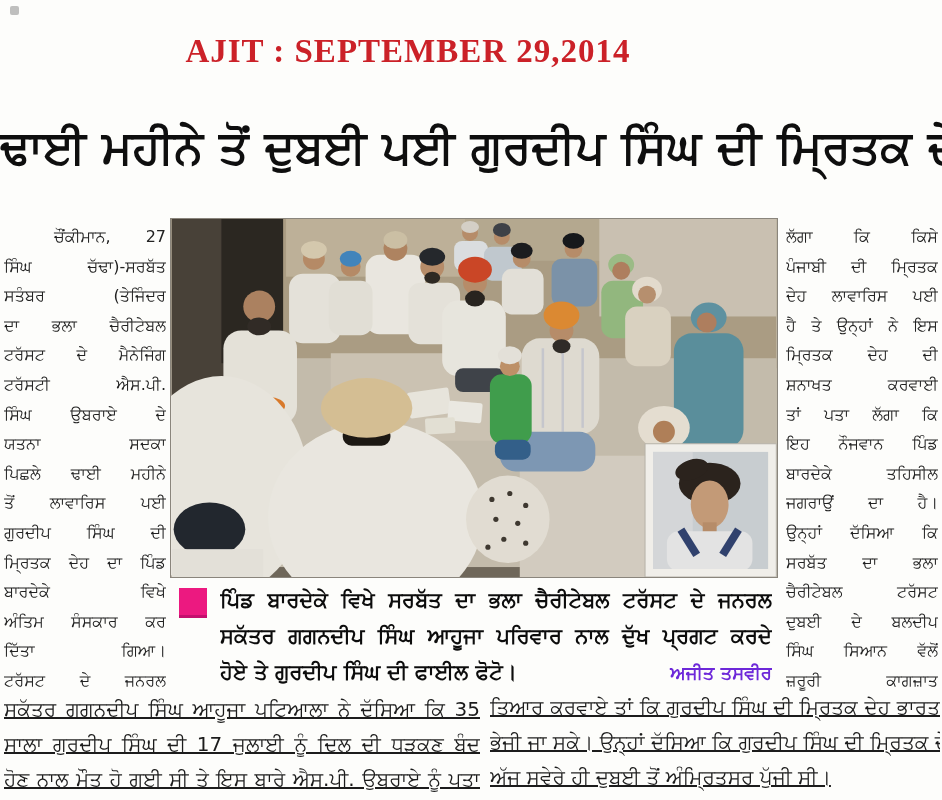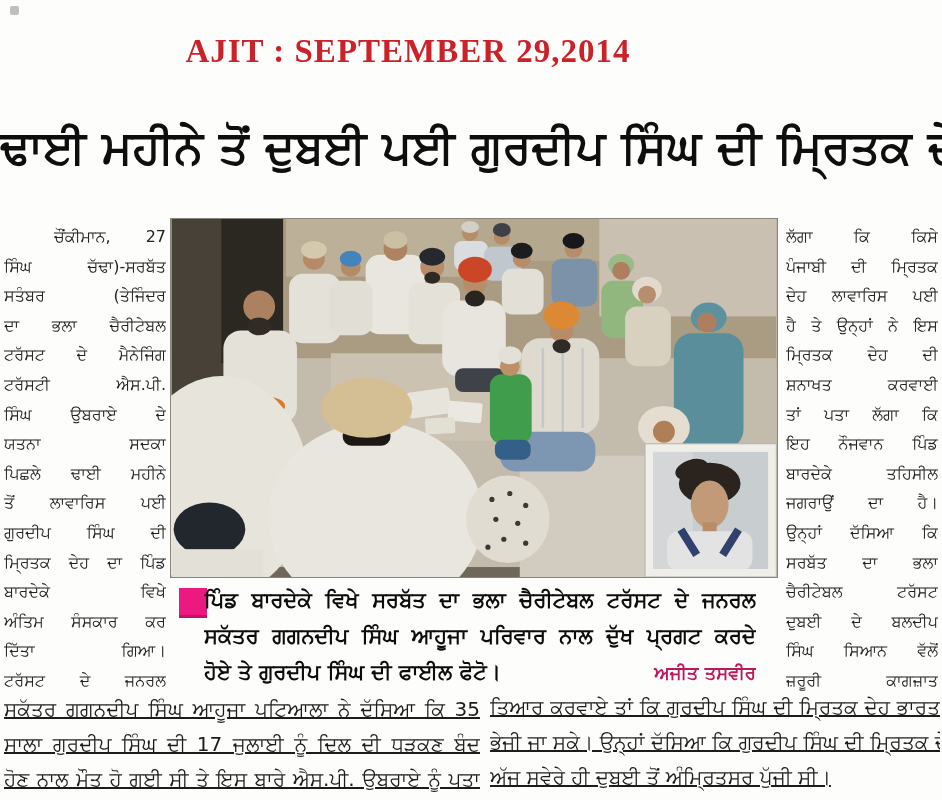--- a/index.html
+++ b/index.html
@@ -36,32 +36,32 @@
     border:1px solid #8a857c; background:#c4bcab;
   }
   #photo svg { display:block; width:100%; height:100%; }
 
   
   .caption-bullet {
     position:absolute; left:179px; top:588px; width:28px; height:27px;
     box-shadow:0 3px 0 0 #c40f6e;
   }
   #caption {
-    position:absolute; left:204px; top:582px; width:552px; height:108px;
+    position:absolute; left:220px; top:582px; width:552px; height:108px;
     font-weight:bold; color:#0c0c0c;
   }
   #caption .ln {
     height:36px; line-height:36px; overflow:hidden; white-space:nowrap;
     font-size:21px; text-align:justify; text-align-last:justify;
   }
   #caption .ln.last {
     display:flex; justify-content:space-between; align-items:baseline;
     text-align:left; text-align-last:auto;
   }
-  #caption .credit { font-size:18px; font-weight:bold; color:#be185d;text-align:center; }
+  #caption .credit { font-size:18px; font-weight:bold; color:#6d28d9;text-align:center; }
 
   
   .bottom-block { position:absolute; overflow:hidden; color:#1c1c1c; }
   .bottom-block .ln {
     height:35px; line-height:35px; overflow:hidden; white-space:nowrap;
     font-size:20px; text-align:justify; text-align-last:justify;text-decoration:underline;
   }
   .bottom-block .ln.noj { text-align:left; text-align-last:auto; }
   #bottom-left  { left:4px;   top:692px; width:476px; height:106px; }
   #bottom-right { left:490px; top:690px; width:450px; height:108px; }

